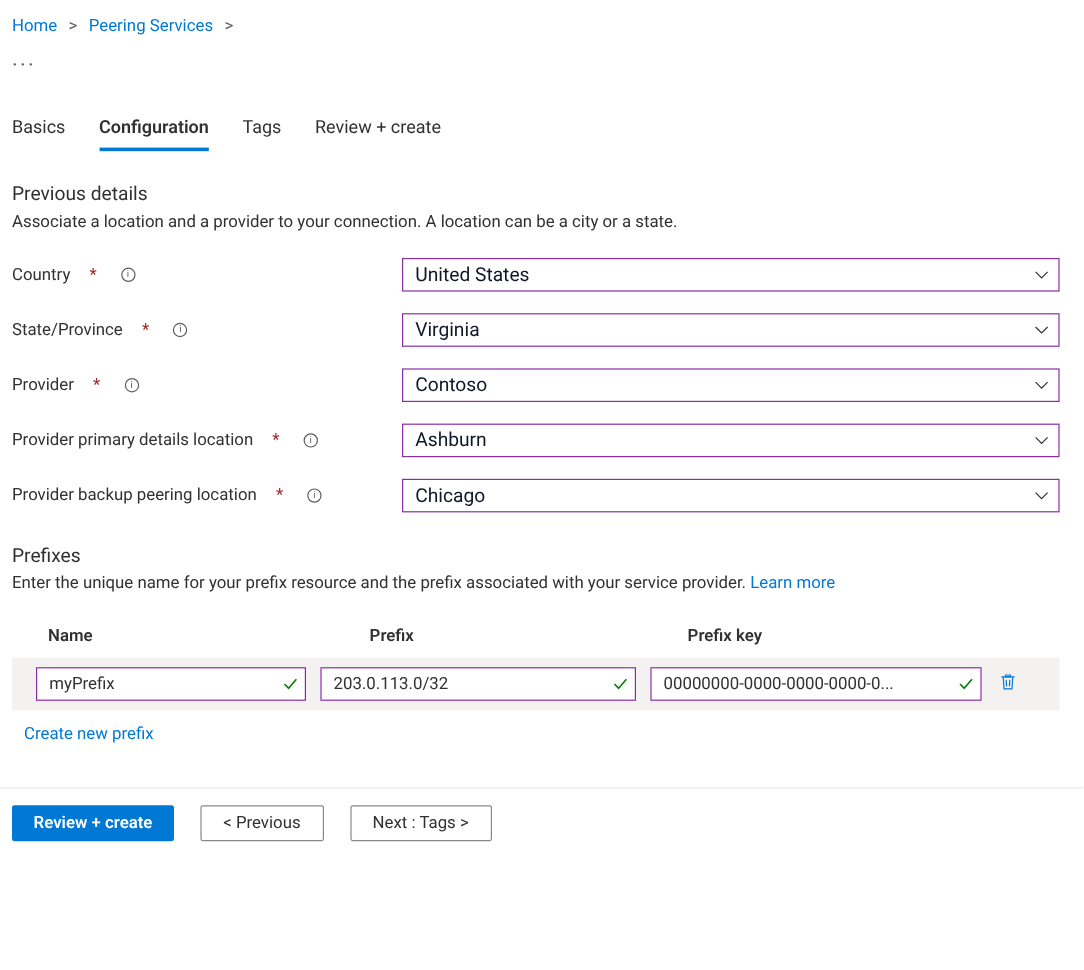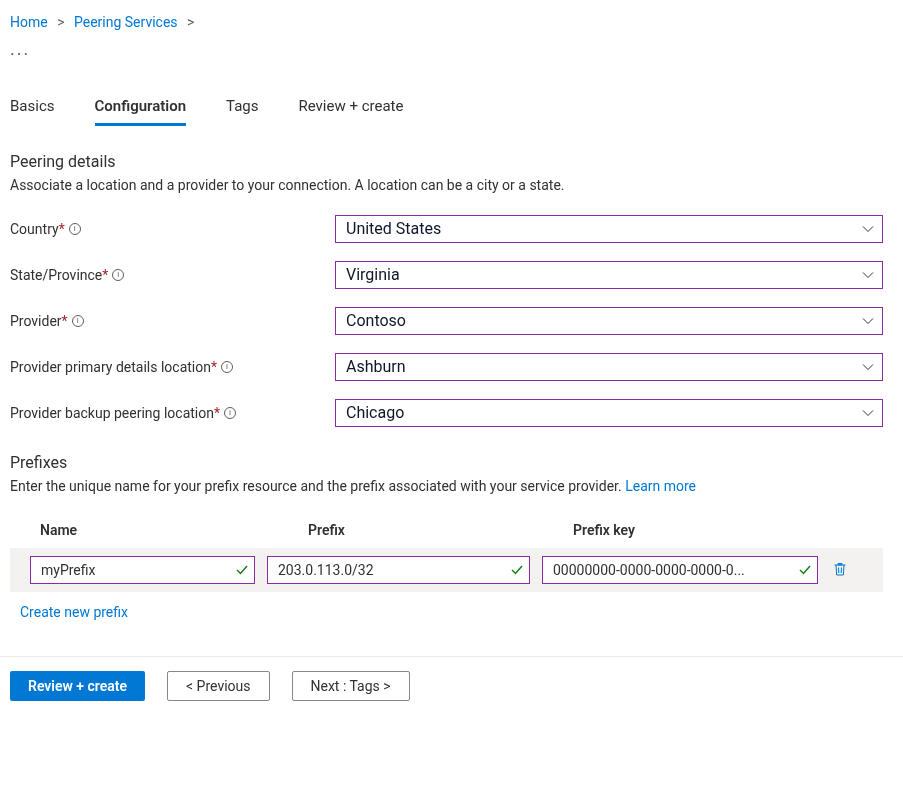--- a/index.html
+++ b/index.html
@@ -17,31 +17,31 @@
   .breadcrumb { font-size: 14px; color: #605e5c; padding: 4px 0 8px 0; }
   .breadcrumb a { color: #0078d4; text-decoration: none; cursor: pointer; }
   .breadcrumb .sep { margin: 0 6px; color: #605e5c; }
 
   
   .title-row { display: flex; align-items: center; gap: 16px; padding: 6px 0 26px 0; }
   .title-row h1 { font-size: 28px; font-weight: 600; margin: 0; color: #1b1a19; }
   .more-btn { font-size: 18px; color: #605e5c; cursor: pointer; letter-spacing: 2px; }
 
   
-  .tabs { display: flex; gap: 40px; border-bottom: 0; margin-bottom: 26px; }
+  .tabs { display: flex; gap: 28px; border-bottom: 0; margin-bottom: 26px; }
   .tab { padding: 6px 0 8px 0; font-size: 15px; color: #323130; cursor: pointer; border-bottom: 3px solid transparent; }
   .tab.active { font-weight: 600; border-bottom-color: #0078d4; }
 
   
   .section-heading { font-size: 16px; margin: 0 0 6px 0; font-weight: 400; color: #323130; }
   .section-desc { font-size: 14px; color: #323130; margin: 0 0 22px 0; }
 
   
   .form-row { display: flex; align-items: center; margin-bottom: 18px; }
-  .form-label { width: 325px; flex: 0 0 325px; font-size: 14px; display: flex; align-items: center; gap: 0; }
+  .form-label { width: 325px; flex: 0 0 325px; font-size: 14px; display: flex; align-items: center; gap: 16px; }
   .req { color: #a4262c; }
   .info-icon { width: 12px; height: 12px; display: inline-flex; align-items: center; justify-content: center; border: 1px solid #605e5c; border-radius: 50%; font-size: 8px; color: #605e5c; margin-left: 4px; cursor: default; line-height: 1; }
 
   .dropdown {
     flex: 1;
     position: relative;
     border: 1px solid #8a2da5;
     background: #fff;
     cursor: pointer;
     height: 28px;
@@ -97,21 +97,21 @@
   <span class="more-btn">···</span>
 </div>
 
 <div class="tabs">
   <div class="tab">Basics</div>
   <div class="tab active">Configuration</div>
   <div class="tab">Tags</div>
   <div class="tab">Review + create</div>
 </div>
 
-<h2 class="section-heading">Peering details</h2>
+<h2 class="section-heading">Previous details</h2>
 <p class="section-desc">Associate a location and a provider to your connection. A location can be a city or a state.</p>
 
 <div class="form-row">
   <div class="form-label">
     <span>Country</span>
     <span class="req">*</span>
     <span class="info-icon">i</span>
   </div>
   <div class="dropdown">
     <div class="dropdown-val">United States</div>

